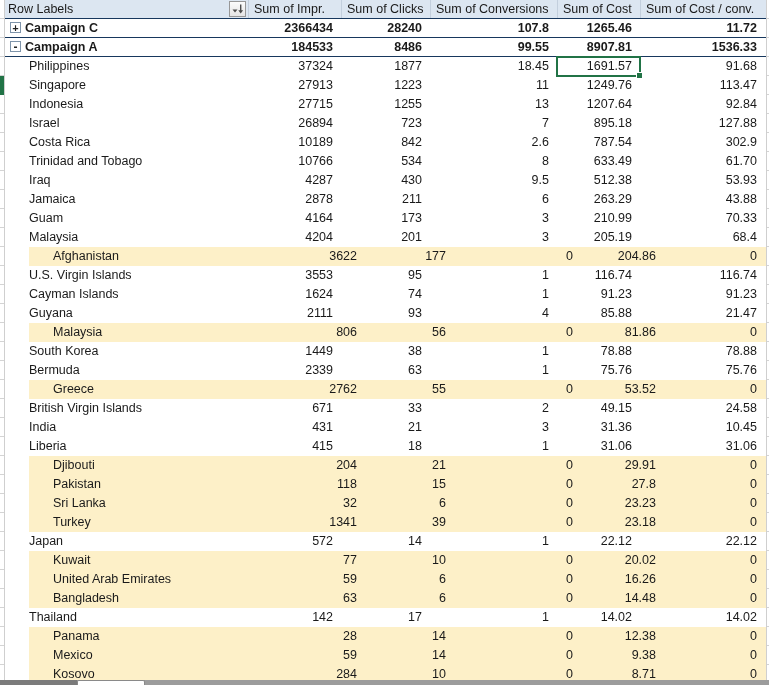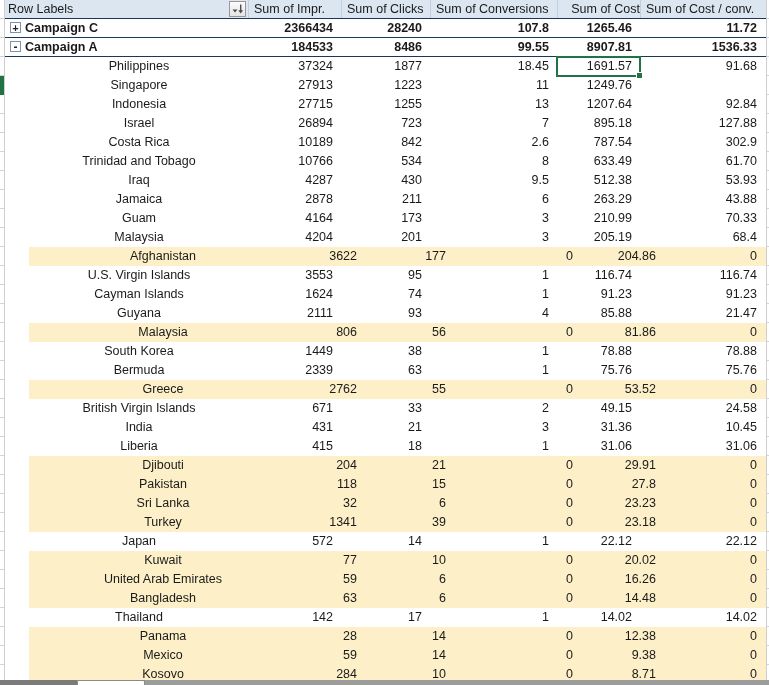--- a/index.html
+++ b/index.html
@@ -21,31 +21,31 @@
   #right-sliver{right:0;width:2px;}
   
   #table{position:absolute;left:5px;top:0;width:762px;box-sizing:border-box;
     border-right:1px solid #cfcfcf;background:#fff;}
   .row{display:flex;height:19px;line-height:19px;box-sizing:border-box;white-space:nowrap;}
   .cell{box-sizing:border-box;overflow:hidden;flex:0 0 auto;}
   .c0{width:244px;}
   .c1{width:93px;}
   .c2{width:89px;}
   .c3{width:127px;}
-  .c4{width:83px;text-align:right;}
+  .c4{width:83px;}
   .c5{width:125px;flex:1 1 auto;}
   #header-row{background:var(--header-bg);border-bottom:1px solid var(--navy);font-weight:normal;height:19px;}
   #header-row .cell{border-right:1px solid #c3cfdd;padding-left:5px;}
   #header-row .cell:last-child{border-right:none;}
   #header-row .c0{position:relative;padding-left:3px;}
   .v{text-align:right;padding-right:9px;}
   .campaign{font-weight:bold;border-bottom:1px solid var(--navy);}
   .hl{background:var(--highlight);margin-left:24px;}
   .label-cell{padding-left:5px;}
-  .row:not(.campaign) .label-cell{padding-left:24px;text-align:center;}
+  .row:not(.campaign) .label-cell{padding-left:24px;}
   .toggle{
     display:inline-block;width:11px;height:11px;border:1px solid #7e94aa;background:#fff;
     line-height:9px;text-align:center;font-size:10px;font-weight:bold;color:#222;
     margin-right:4px;vertical-align:middle;position:relative;top:-1px;
     font-family:"DejaVu Sans Mono",monospace;box-sizing:border-box;cursor:pointer;
   }
   #filter-btn{
     position:absolute;right:2px;top:1px;width:17px;height:16px;box-sizing:border-box;
     border:1px solid #979797;background:linear-gradient(#fcfcfc,#e4e4e4);
     display:flex;align-items:center;justify-content:center;cursor:pointer;
@@ -109,20 +109,21 @@
           <div class="cell v c3">18.45</div>
           <div class="cell v c4">1691.57</div>
           <div class="cell v c5">91.68</div>
         </div>
         <div class="row">
           <div class="cell c0 label-cell"><span>Singapore</span></div>
           <div class="cell v c1">27913</div>
           <div class="cell v c2">1223</div>
           <div class="cell v c3">11</div>
           <div class="cell v c4">1249.76</div>
+          <div class="cell v c5">113.47</div>
         </div>
         <div class="row">
           <div class="cell c0 label-cell"><span>Indonesia</span></div>
           <div class="cell v c1">27715</div>
           <div class="cell v c2">1255</div>
           <div class="cell v c3">13</div>
           <div class="cell v c4">1207.64</div>
           <div class="cell v c5">92.84</div>
         </div>
         <div class="row">

